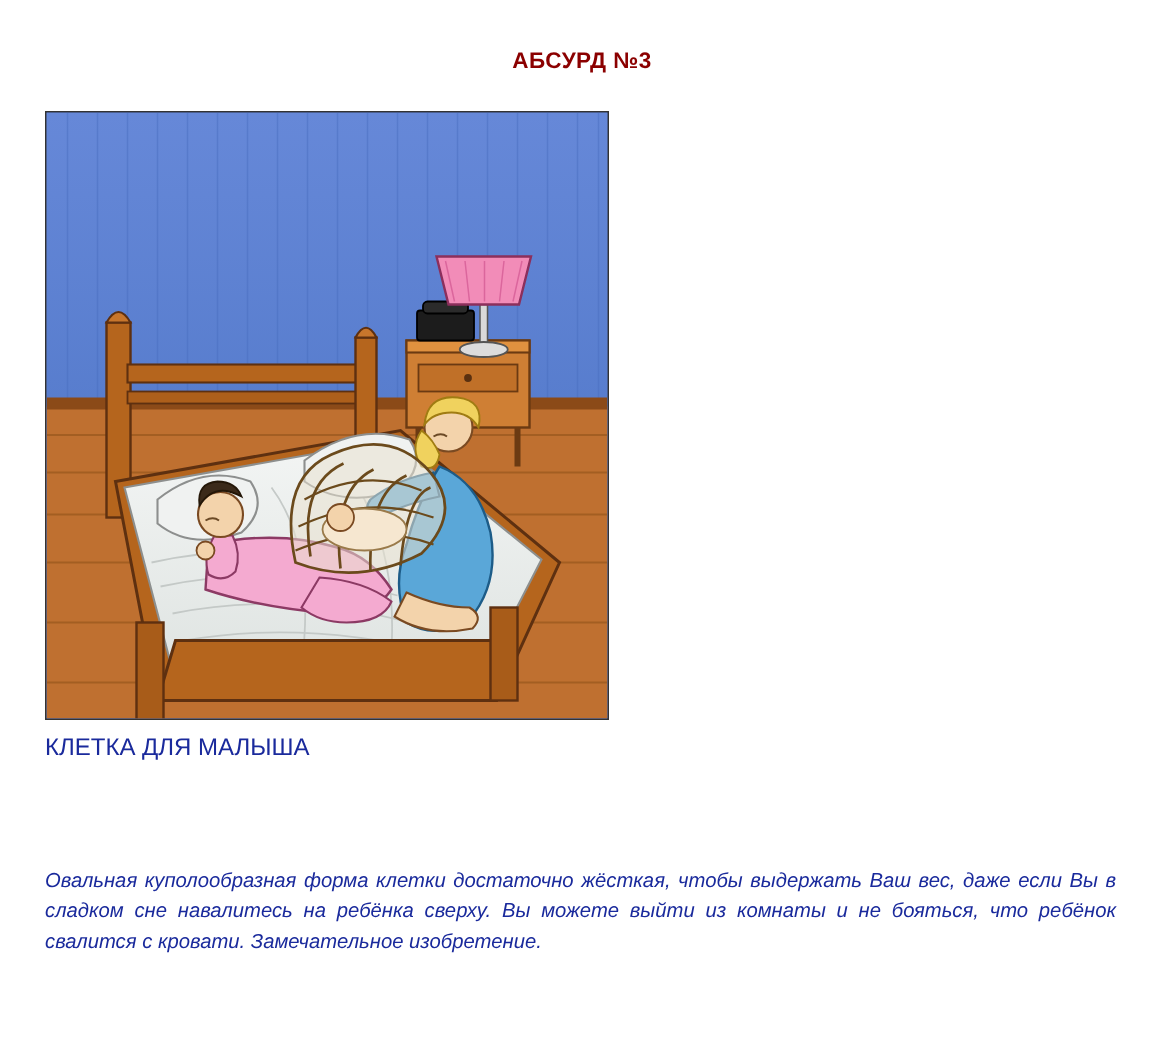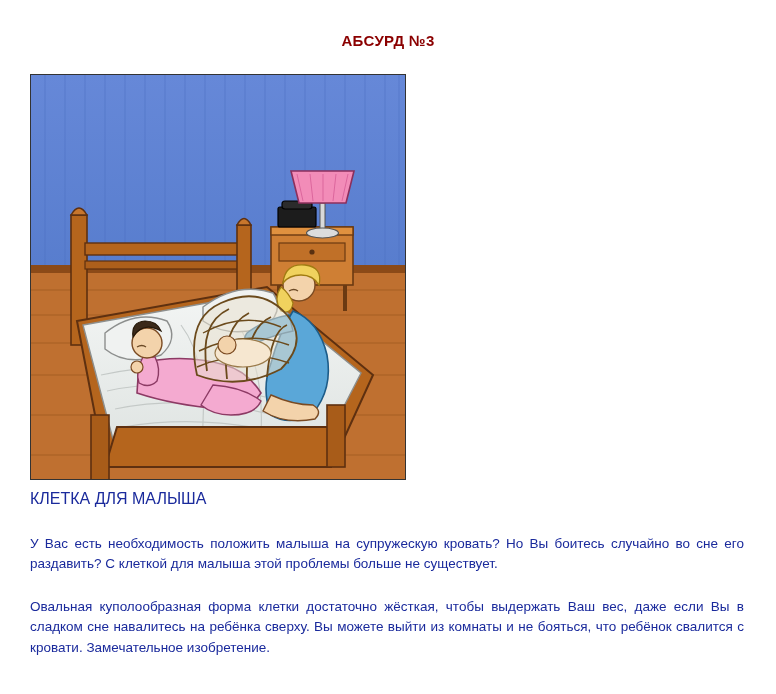--- a/index.html
+++ b/index.html
@@ -59,21 +59,21 @@
   .para {
     position: absolute;
     left: 30px;
     width: 714px;
     font-size: 13.5px;
     line-height: 1.5;
     color: #1a2a9c;
     text-align: justify;
   }
   .para.p1 { top: 534px; }
-  .para.p2 { top: 597px; }
+  .para.p2 { top: 577px; font-style: italic; }
 </style>
 </head>
 <body>
 
 <div class="page">
 
   <div class="title">АБСУРД №3</div>
 
   <div class="illustration">
     <svg width="374" height="404" viewBox="0 0 374 404" xmlns="http://www.w3.org/2000/svg">
@@ -235,16 +235,15 @@
         <ellipse cx="212" cy="278" rx="28" ry="14" fill="#f6e7d0" stroke="#9a7a4a" stroke-width="1.2"></ellipse>
         <circle cx="196" cy="270" r="9" fill="#f3d3ab" stroke="#7a4a22" stroke-width="1.2"></circle>
       </g>
     </svg>
   </div>
 
   <div class="caption">
     <div>КЛЕТКА ДЛЯ МАЛЫША</div>
   </div>
 
-  <div class="para p1">У Вас есть необходимость положить малыша на супружескую кровать? Но Вы боитесь случайно во сне его раздавить? С клеткой для малыша этой проблемы больше не существует.</div>
   <div class="para p2">Овальная куполообразная форма клетки достаточно жёсткая, чтобы выдержать Ваш вес, даже если Вы в сладком сне навалитесь на ребёнка сверху. Вы можете выйти из комнаты и не бояться, что ребёнок свалится с кровати. Замечательное изобретение.</div>
 
 </div>
 
 </body></html>

